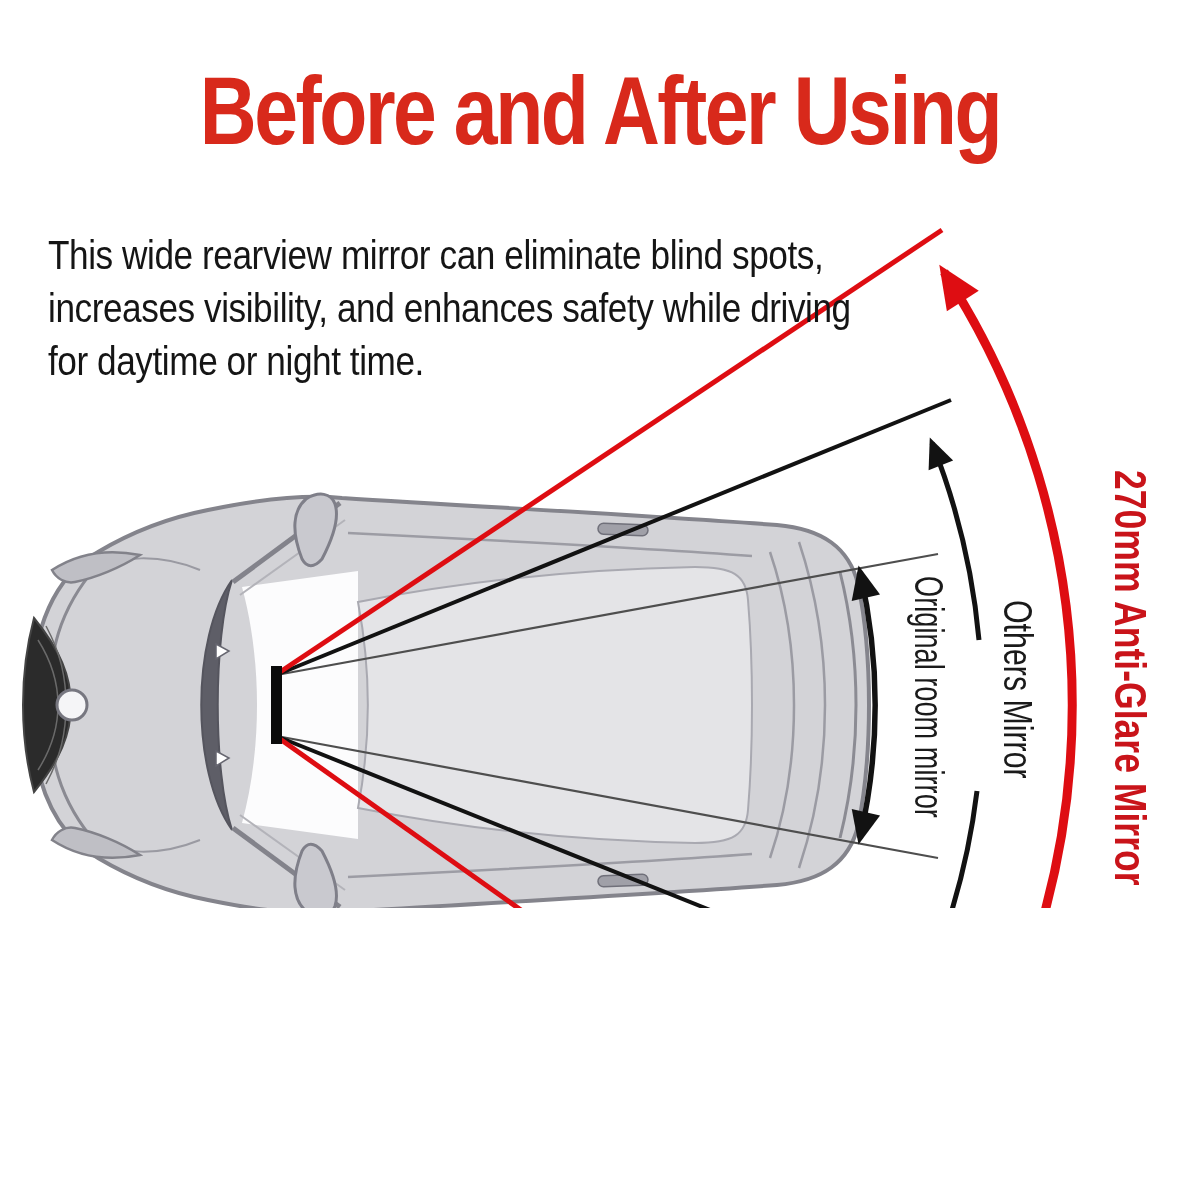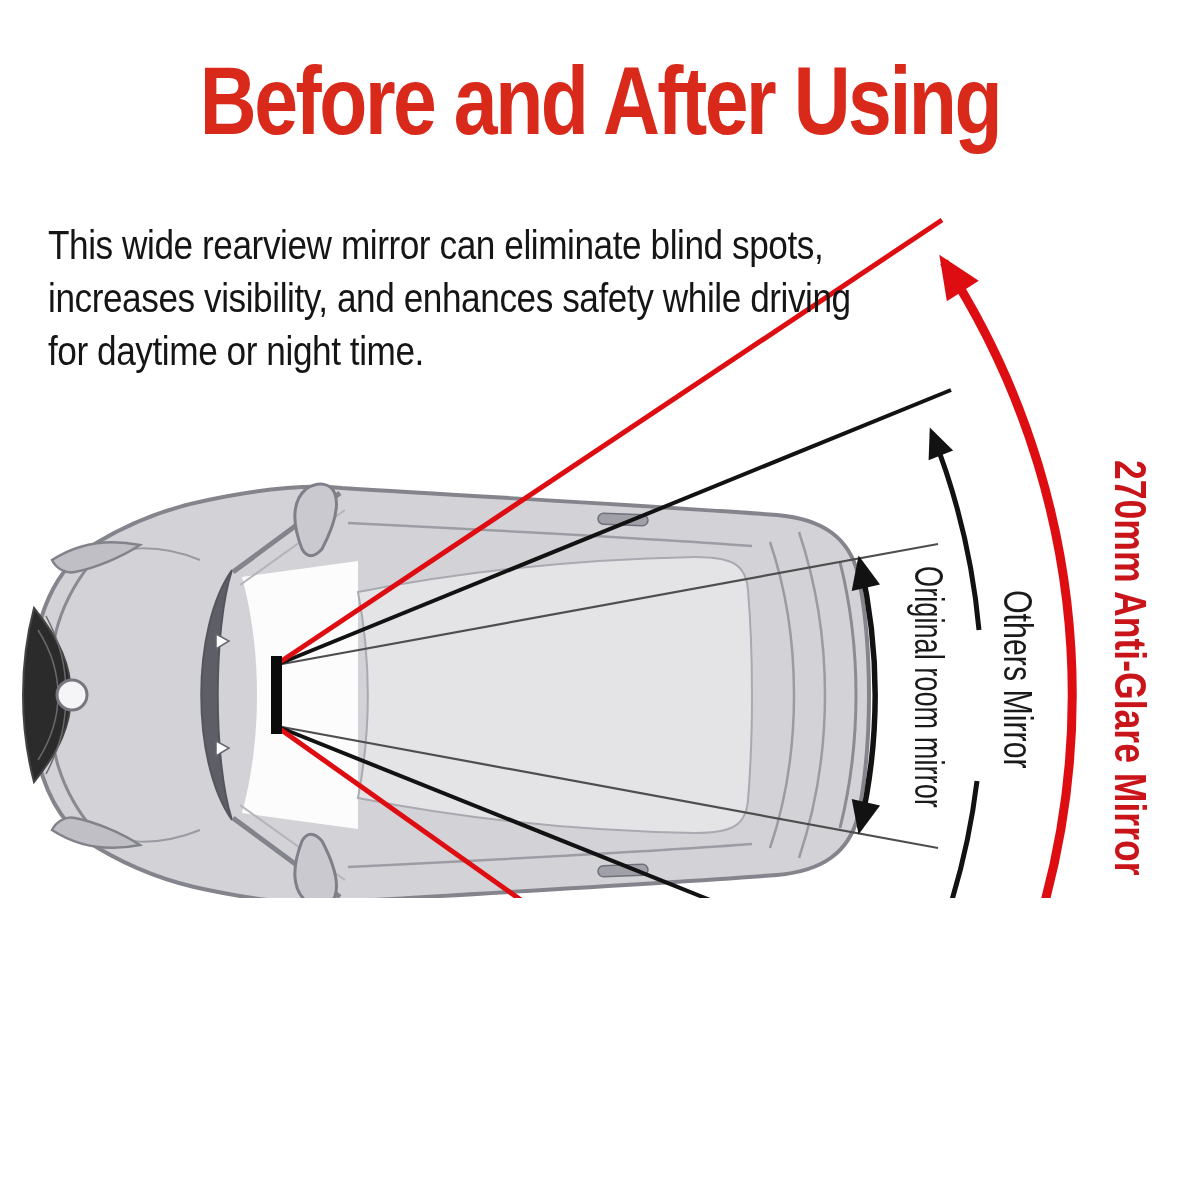--- a/index.html
+++ b/index.html
@@ -1,18 +1,18 @@
 <!DOCTYPE html>
 <html><head>
 <meta charset="utf-8">
 <style>
   html,body{margin:0;padding:0;background:#ffffff;}
   #stage{
     position:relative;width:1200px;height:898px;overflow:hidden;
-    background:#ffffff;font-family:"Liberation Sans",sans-serif;
+    background:#ffffff;font-family:"Liberation Sans",sans-serif;margin-top:10px;
   }
   #diagram-svg{position:absolute;left:0;top:0;}
   .page-title{
     position:absolute;top:46px;left:0;width:1200px;text-align:center;
     font-size:96px;font-weight:bold;color:#d8291b;white-space:nowrap;
   }
   .page-title .squeeze{
     display:inline-block;transform:scaleX(0.82);transform-origin:center top;
     letter-spacing:-3px;
   }

